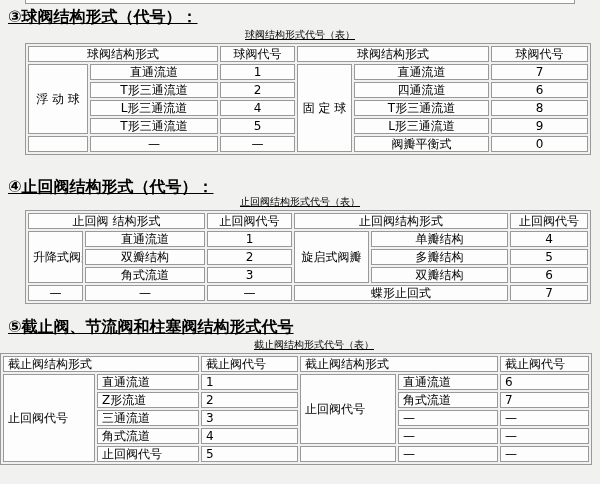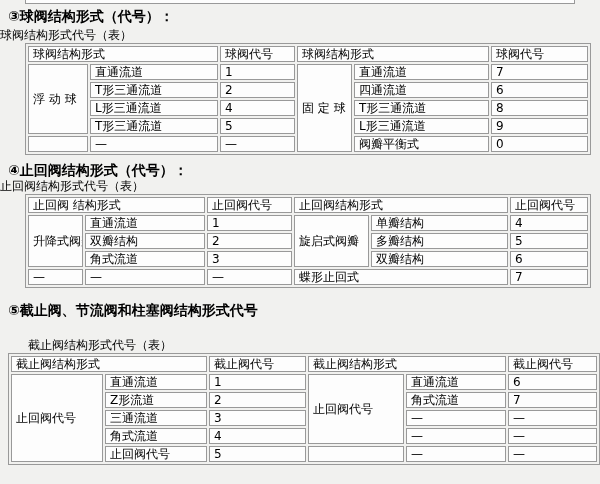--- a/index.html
+++ b/index.html
@@ -19,52 +19,54 @@
   }
   .top-edge{
     margin-left:25px;width:548px;height:3px;
     background:var(--cell-bg);
     border-left:1px solid var(--border);
     border-right:1px solid var(--border);
     border-bottom:1px solid var(--border);
   }
   .sec-heading{
     font-weight:bold;
-    font-size:14px;line-height:15px;
+    font-size:16px;line-height:15px;
     margin:5px 0 0 8px;
     white-space:nowrap;
-  }
-  .sec-heading.m2{margin-top:8px;}
+    text-decoration:underline;
+  }
+  .sec-heading.m2{margin-top:24px;}
   .sec-heading.m3{margin-top:15px;}
   .tbl-title{
-    font-size:12px;line-height:16px;
-    text-align:left;
+    font-size:10px;line-height:16px;
+    text-align:center;
     margin:3px 0 0 0;
     white-space:nowrap;
+    text-decoration:underline;
   }
   .tbl-title.t2t{margin-top:0;}
-  .tbl-title.t3t{margin-top:19px;padding-left:28px;}
+  .tbl-title.t3t{margin-top:3px;padding-left:28px;}
   table.t{
     border-collapse:separate;
     border-spacing:2px;
     border:1px solid var(--border);
     table-layout:fixed;
   }
   table.t td{
     border:1px solid var(--border);
     background:var(--cell-bg);
     padding:1px 4px;
     line-height:12px;
     font-size:12px;
     vertical-align:middle;
     white-space:nowrap;
     overflow:hidden;
   }
-  .t1,.t2{margin-left:25px;width:550px;}
-  .t3{margin-left:8px;width:584px;}
+  .t1,.t2{margin-left:25px;width:550px;text-align:center;}
+  .t3{width:584px;}
   .t3 td{padding:3px 4px;}
   .t3 tr.hdr td{padding:1px 4px;}
   td.ghost{border:none;background:transparent;}
 </style>
 </head>
 <body>
 
 <div class="top-edge"></div>
 
 <div class="sec-heading">③球阀结构形式（代号）：</div>

